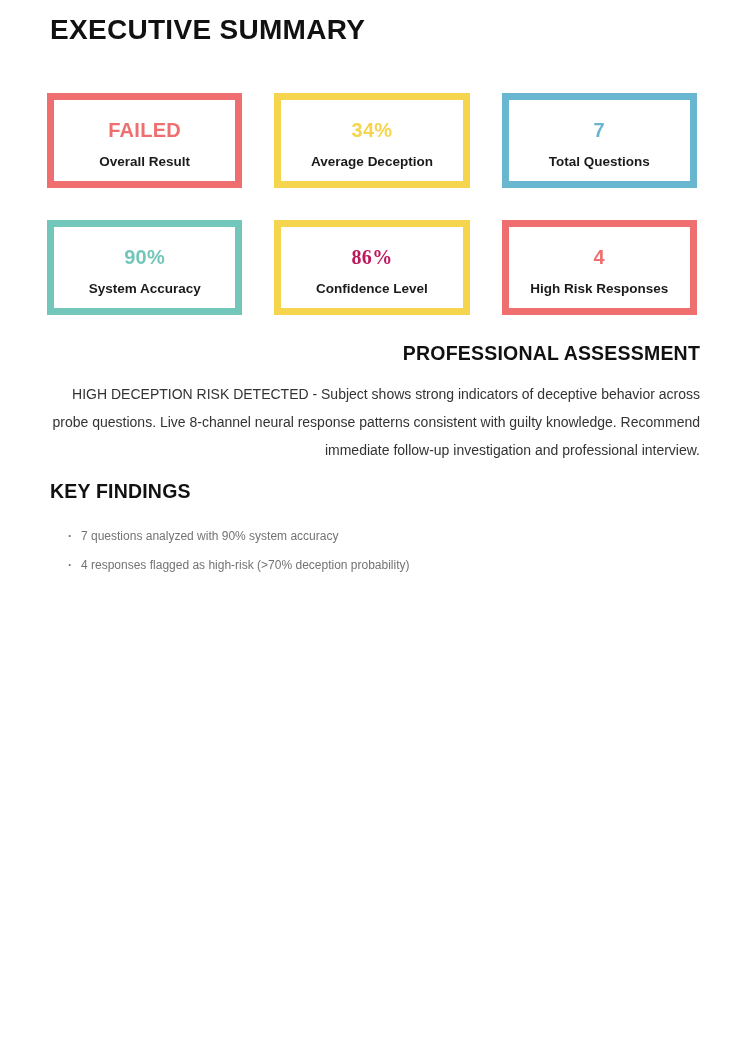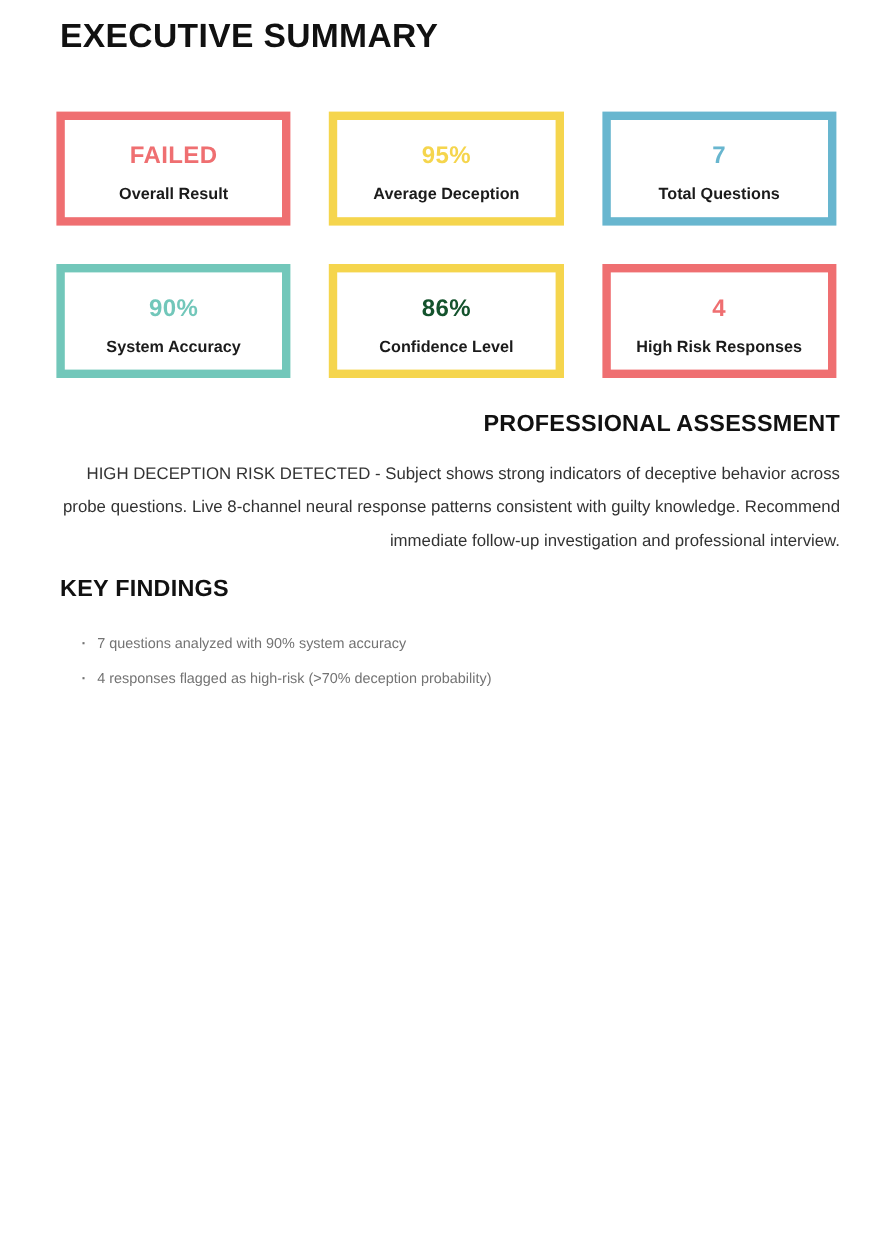--- a/index.html
+++ b/index.html
@@ -115,33 +115,33 @@
 <div class="page">
 
   <h1 class="page-title">EXECUTIVE SUMMARY</h1>
 
   <div class="cards-grid">
     <div class="stat-card" style="border-color: rgb(239, 111, 113);">
       <div class="stat-value" style="color: rgb(239, 111, 113);">FAILED</div>
       <div class="stat-label">Overall Result</div>
     </div>
     <div class="stat-card" style="border-color: rgb(245, 213, 77);">
-      <div class="stat-value" style="color: rgb(245, 213, 77);">95%</div>
+      <div class="stat-value" style="color: rgb(245, 213, 77);">34%</div>
       <div class="stat-label">Average Deception</div>
     </div>
     <div class="stat-card" style="border-color: rgb(104, 182, 207);">
       <div class="stat-value" style="color: rgb(104, 182, 207);">7</div>
       <div class="stat-label">Total Questions</div>
     </div>
     <div class="stat-card" style="border-color: rgb(114, 199, 186);">
       <div class="stat-value" style="color: rgb(114, 199, 186);">90%</div>
       <div class="stat-label">System Accuracy</div>
     </div>
     <div class="stat-card" style="border-color: rgb(245, 213, 77);">
-      <div class="stat-value" style="color: #14532d;">86%</div>
+      <div class="stat-value" style="color: #be185d; font-family: Liberation Serif, serif;">86%</div>
       <div class="stat-label">Confidence Level</div>
     </div>
     <div class="stat-card" style="border-color: rgb(239, 111, 113);">
       <div class="stat-value" style="color: rgb(239, 111, 113);">4</div>
       <div class="stat-label">High Risk Responses</div>
     </div>
   </div>
 
   <div class="section section-assessment">
     <h2 class="section-heading">PROFESSIONAL ASSESSMENT</h2>

